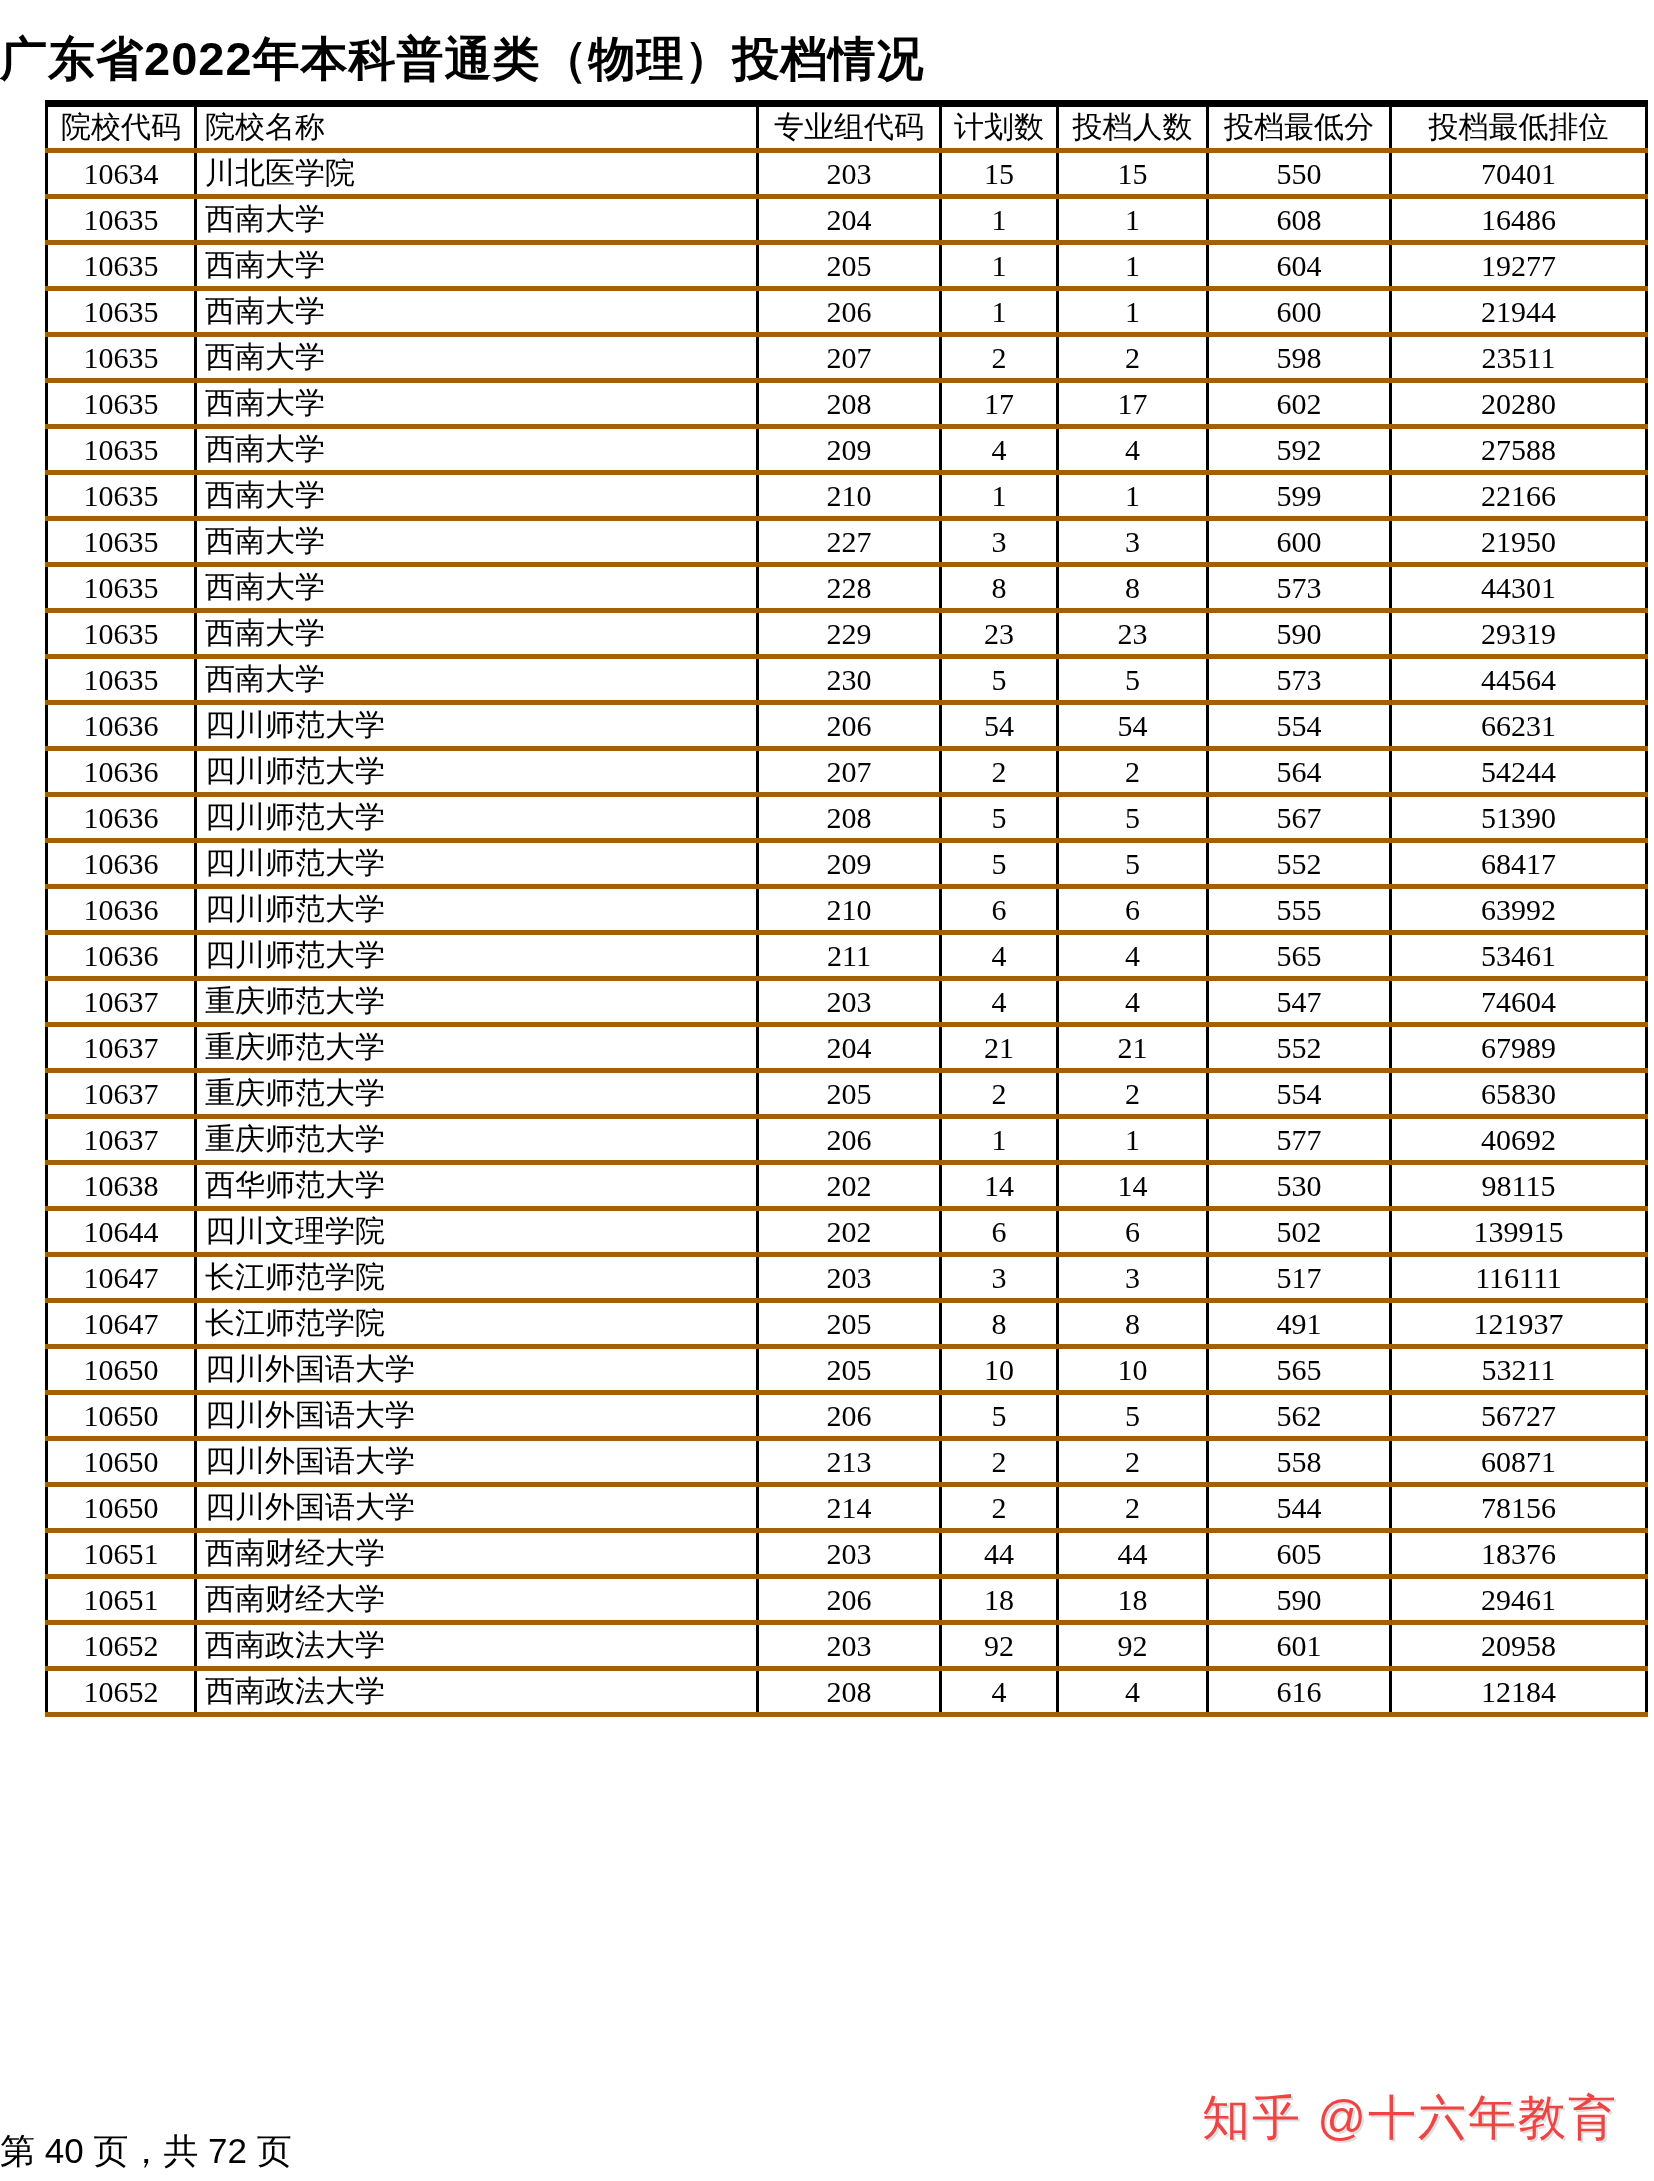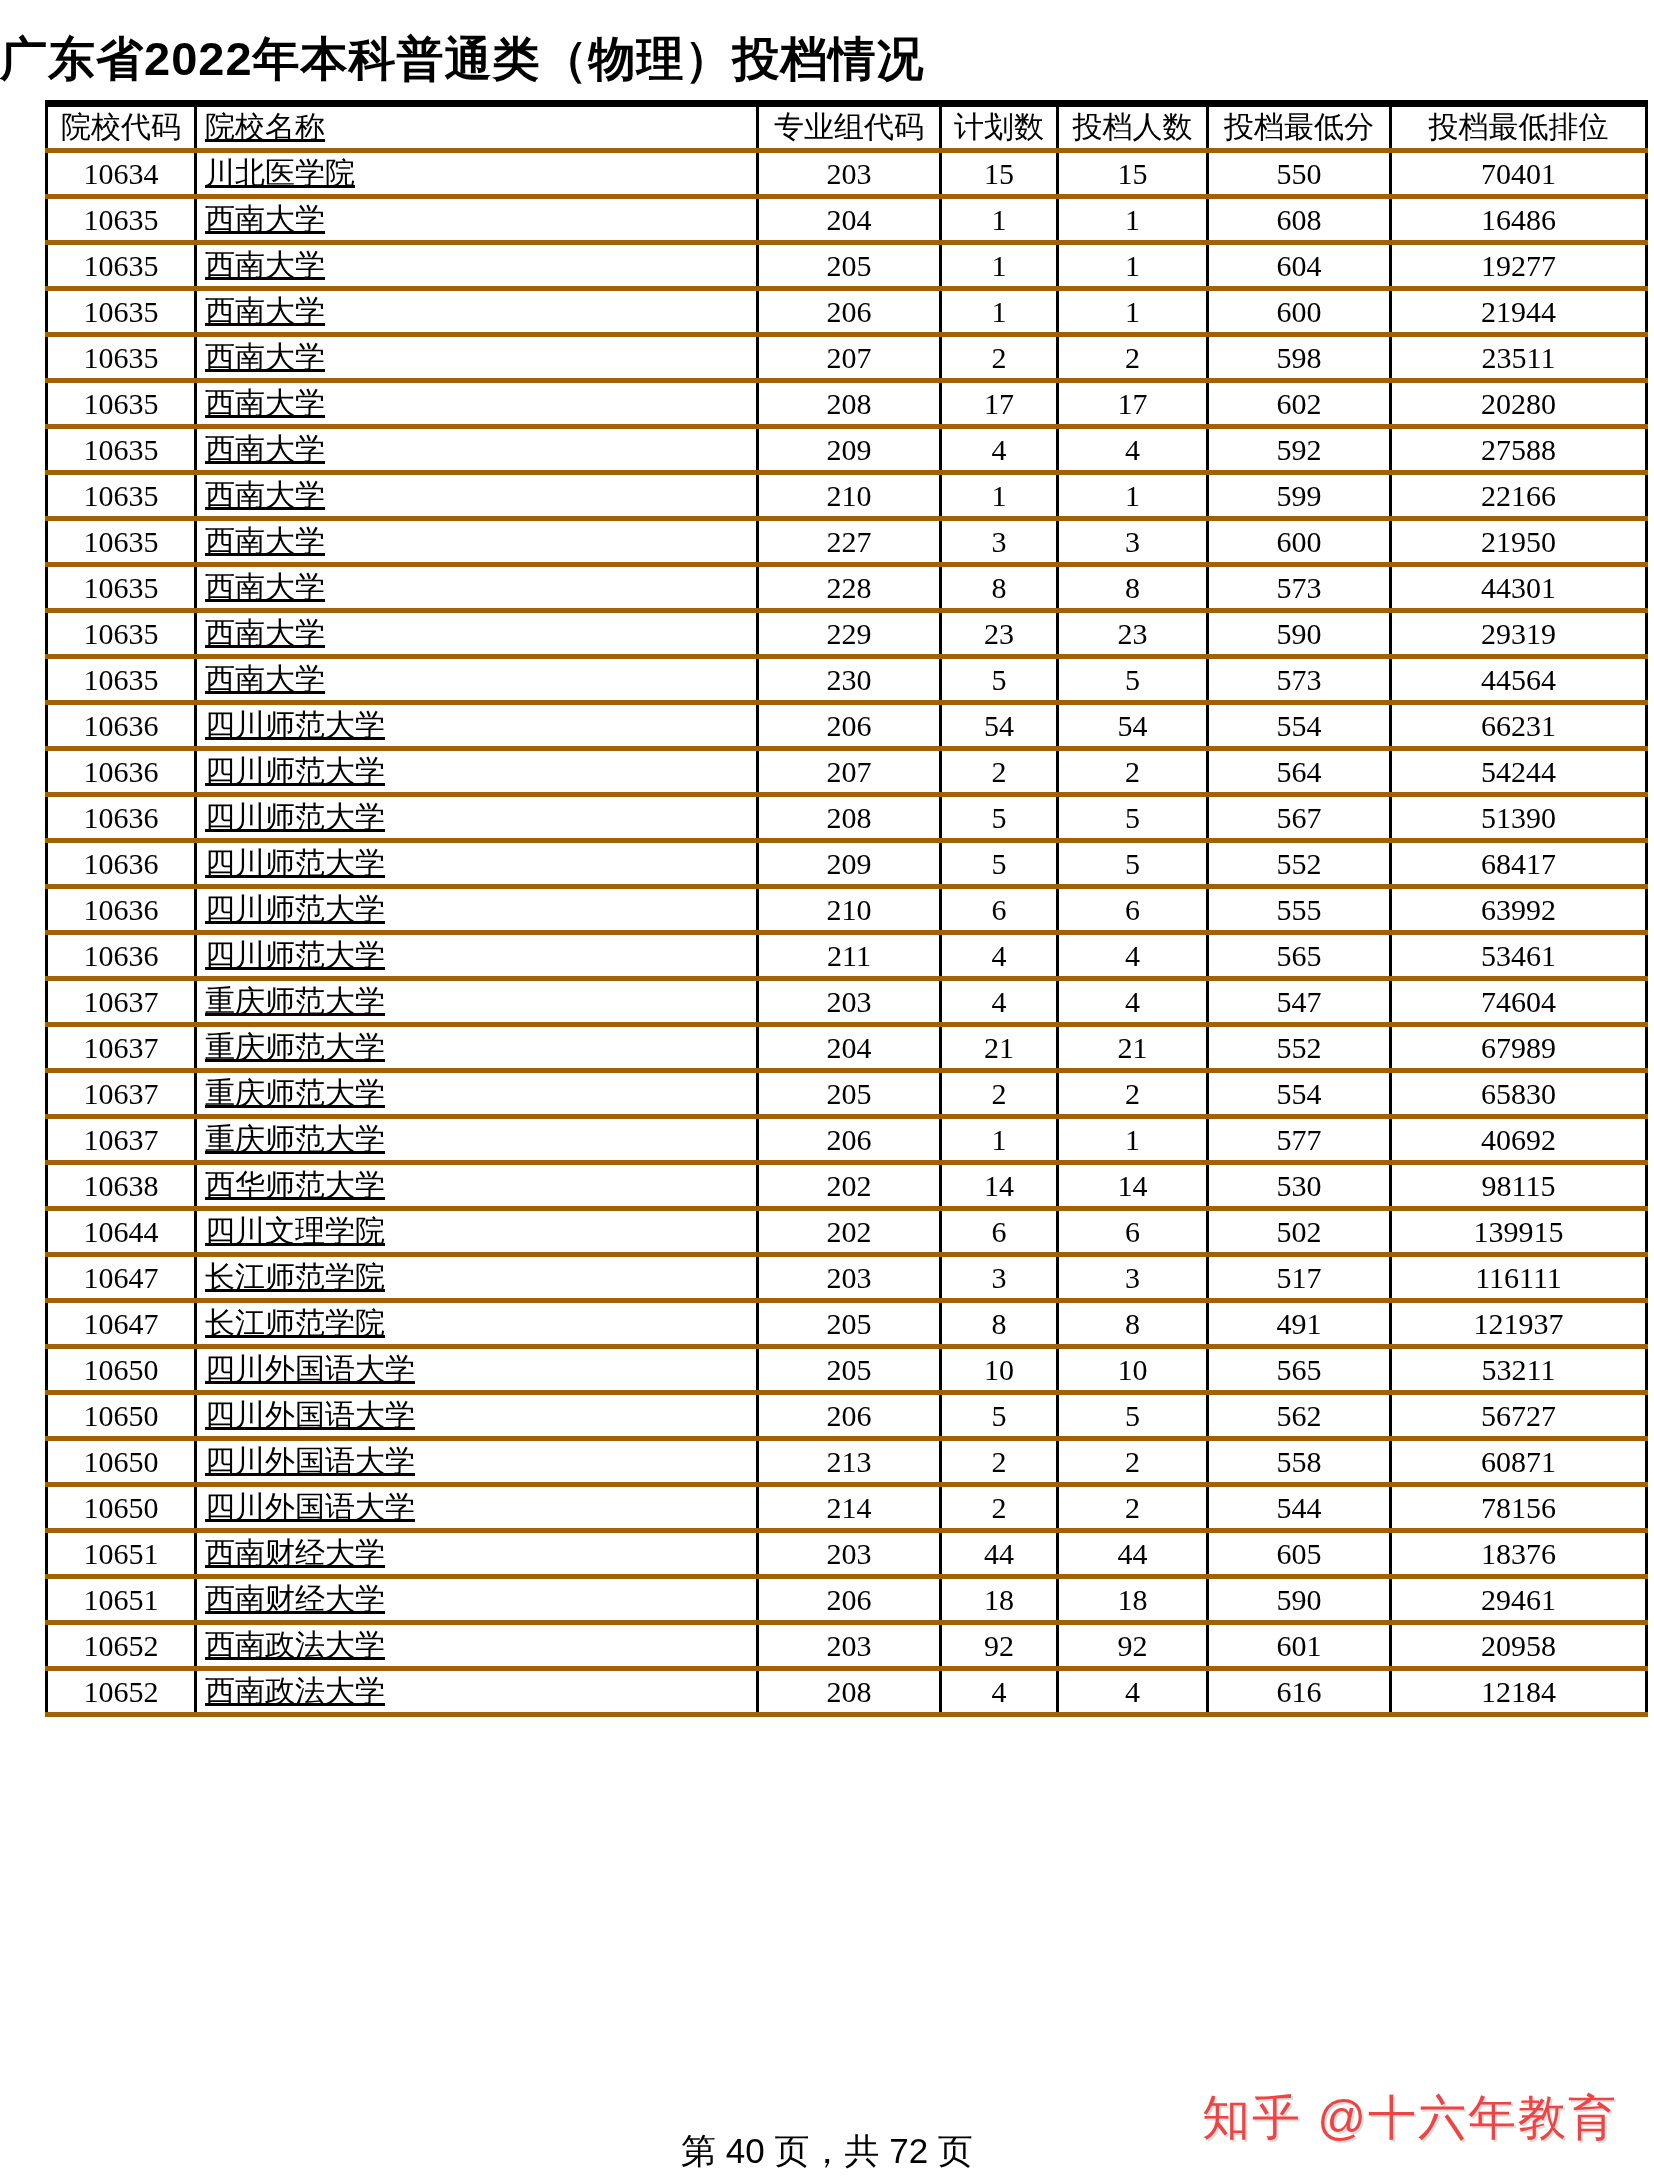--- a/index.html
+++ b/index.html
@@ -52,31 +52,30 @@
     text-align: center;
     vertical-align: middle;
     padding: 0;
     overflow: hidden;
     white-space: nowrap;
   }
   table.admission th.name-col,
   table.admission td.name-cell {
     text-align: left;
     padding-left: 8px;
-    text-decoration: underline;
   }
   tr.header-row {
     height: 44px;
   }
   .page-footer {
     position: absolute;
     top: 2128px;
     left: 0;
     width: 100%;
-    text-align: center;
+    text-align: left;
     font-size: 35px;
     font-family: "Liberation Sans", "DejaVu Sans", sans-serif;
   }
   .watermark {
     position: absolute;
     top: 2086px;
     right: 36px;
     font-size: 48px;
     font-family: "Liberation Sans", "DejaVu Sans", sans-serif;
     color: #ef4444;

